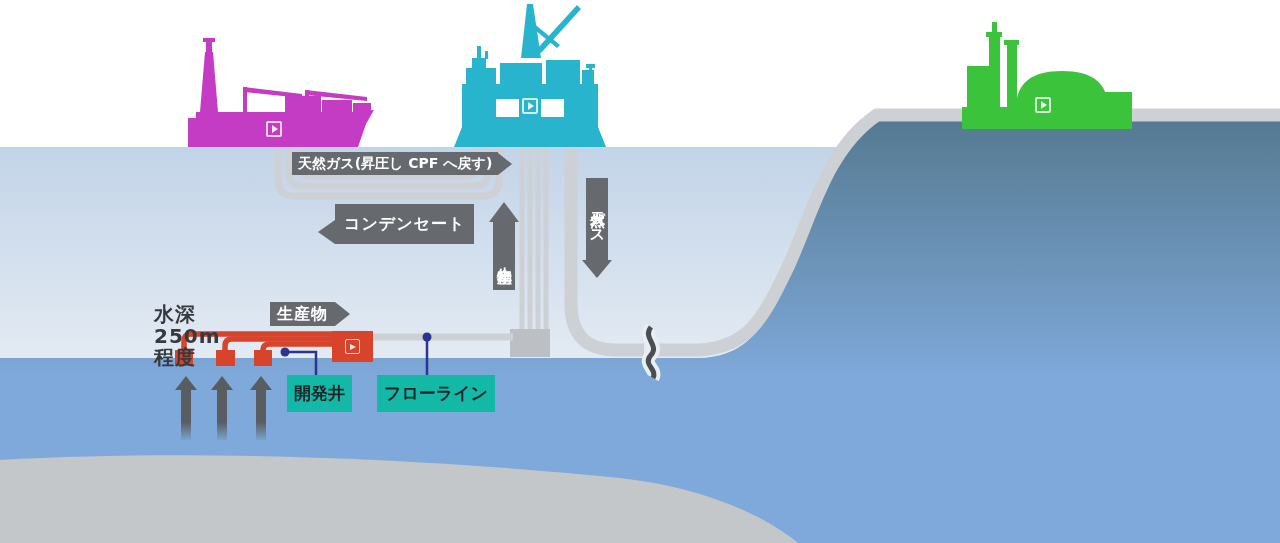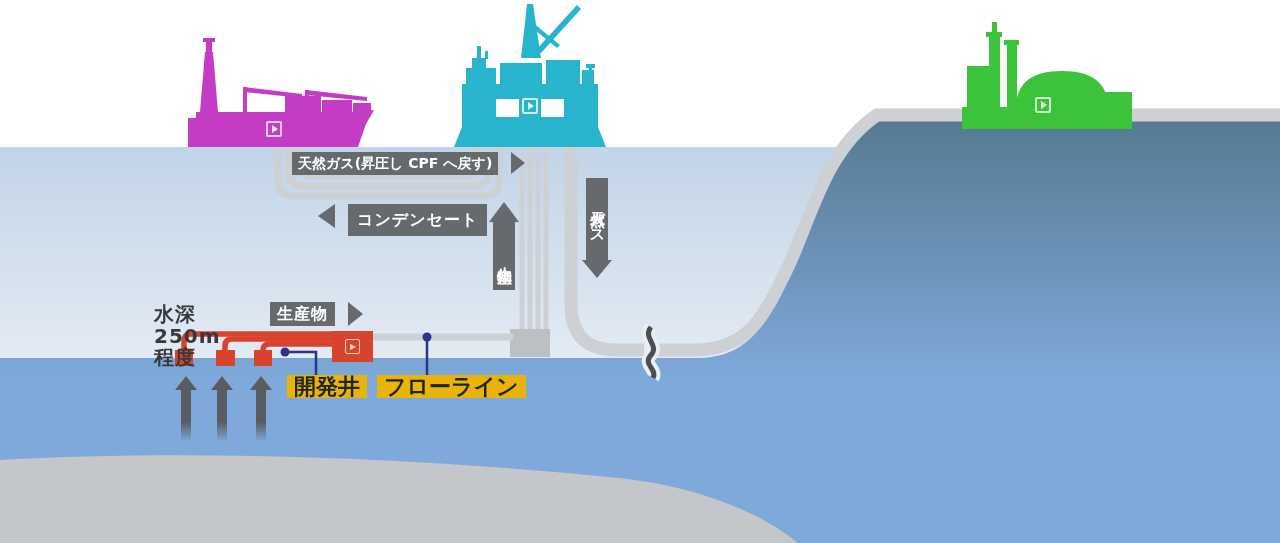--- a/index.html
+++ b/index.html
@@ -7,21 +7,21 @@
     position:relative; width:1280px; height:543px; overflow:hidden;
     background:#ffffff;
     font-family:"DejaVu Sans","Liberation Sans",sans-serif;
   }
   .scene svg{position:absolute;left:0;top:0;}
 
   
   .ov{position:absolute;}
 
   
-  .h-arrow{display:flex;align-items:flex-start;gap:13px;}
+  .h-arrow{display:flex;align-items:flex-end;}
   .h-arrow .body{
     background:#66696d;color:#ffffff;font-weight:bold;
     display:flex;align-items:center;justify-content:center;
     white-space:nowrap;
   }
   .h-arrow .tip-r{width:0;height:0;border-top:11.5px solid transparent;
     border-bottom:11.5px solid transparent;border-left:14px solid #66696d;}
   .h-arrow .tip-l{width:0;height:0;border-top:12px solid transparent;
     border-bottom:12px solid transparent;border-right:17px solid #66696d;}
 
@@ -32,22 +32,22 @@
   .v-arrow .head-down{width:0;height:0;border-left:15px solid transparent;
     border-right:15px solid transparent;border-top:18px solid #66696d;}
   .v-arrow .shaft{
     background:#66696d;width:22px;display:flex;align-items:center;justify-content:center;
     color:#ffffff;font-weight:bold;font-size:15px;letter-spacing:1px;
     writing-mode:vertical-rl;text-orientation:upright;
   }
 
   
   .callout-label{
-    background:#eab308;color:#1f2428;font-weight:bold;font-size:22px;
-    padding:1px 7px;white-space:nowrap;line-height:21px;
+    background:#14b8a6;color:#1f2428;font-weight:bold;font-size:17px;
+    padding:8px 7px;white-space:nowrap;line-height:21px;
   }
 
   
   .depth-text{
     color:#36393d;font-weight:bold;font-size:20px;line-height:21.5px;
     white-space:pre-line;letter-spacing:1px;margin-top:24px;
   }
 
   
   .play-btn{
@@ -202,21 +202,21 @@
       <div class="tri"></div>
     </div>
 
   <div class="ov h-arrow" style="left:292px;top:152px;">
     <div class="body" style="height:23px;font-size:14px;padding:0 6px;">天然ガス(昇圧し CPF へ戻す)</div>
     <div class="tip-r"></div>
   </div>
 
   <div class="ov h-arrow" style="left:318px;top:204px;">
     <div class="tip-l"></div>
-    <div class="body" style="height:32px;font-size:16px;padding:0 9px;letter-spacing:1px;">コンデンセート</div>
+    <div class="body" style="height:40px;font-size:16px;padding:0 9px;letter-spacing:1px;">コンデンセート</div>
   </div>
 
   <div class="ov v-arrow" style="left:489px;top:202px;">
     <div class="head-up"></div>
     <div class="shaft" style="height:68px;">生産物</div>
   </div>
 
   <div class="ov v-arrow" style="left:582px;top:178px;">
     <div class="shaft" style="height:82px;">天然ガス</div>
     <div class="head-down"></div>

